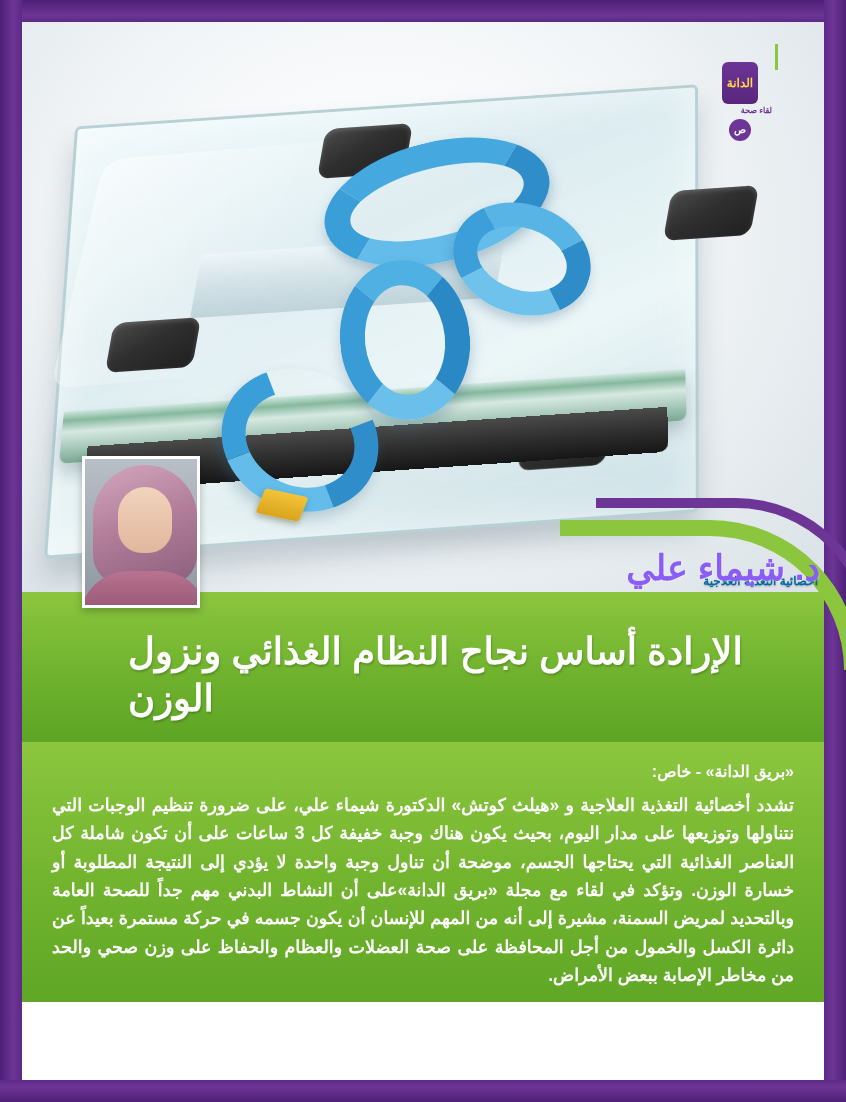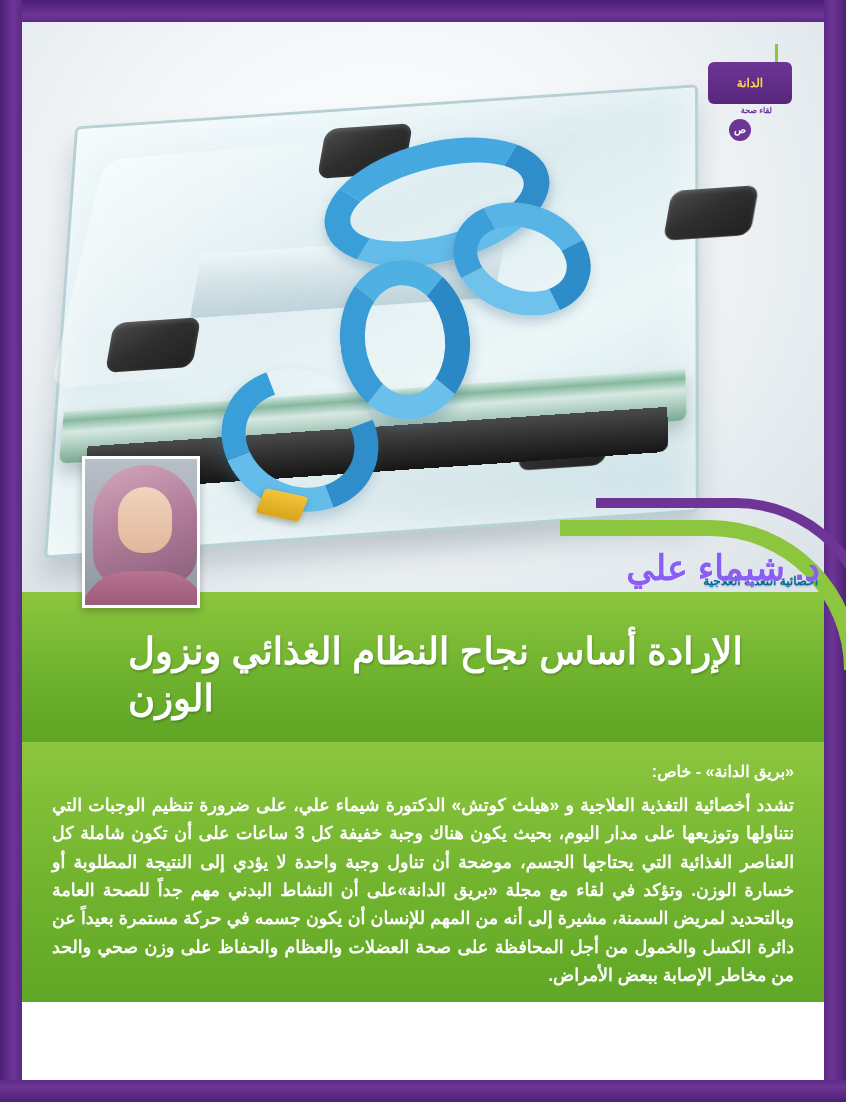--- a/index.html
+++ b/index.html
@@ -288,21 +288,21 @@
   }
 
   
   .logo {
     position: absolute;
     right: 52px; top: 40px;
     width: 64px; height: 86px;
     text-align: center;
   }
   .logo-mark {
-    width: 84px; height: 42px;
+    width: 36px; height: 42px;
     margin: 0 auto;
     background: linear-gradient(180deg, #6d3596 0%, #58277c 100%);
     border-radius: 6px;
     color: #ffd34d;
     font-size: 12px;
     font-weight: bold;
     line-height: 42px;
     direction: rtl;
   }
   .logo-sub {

